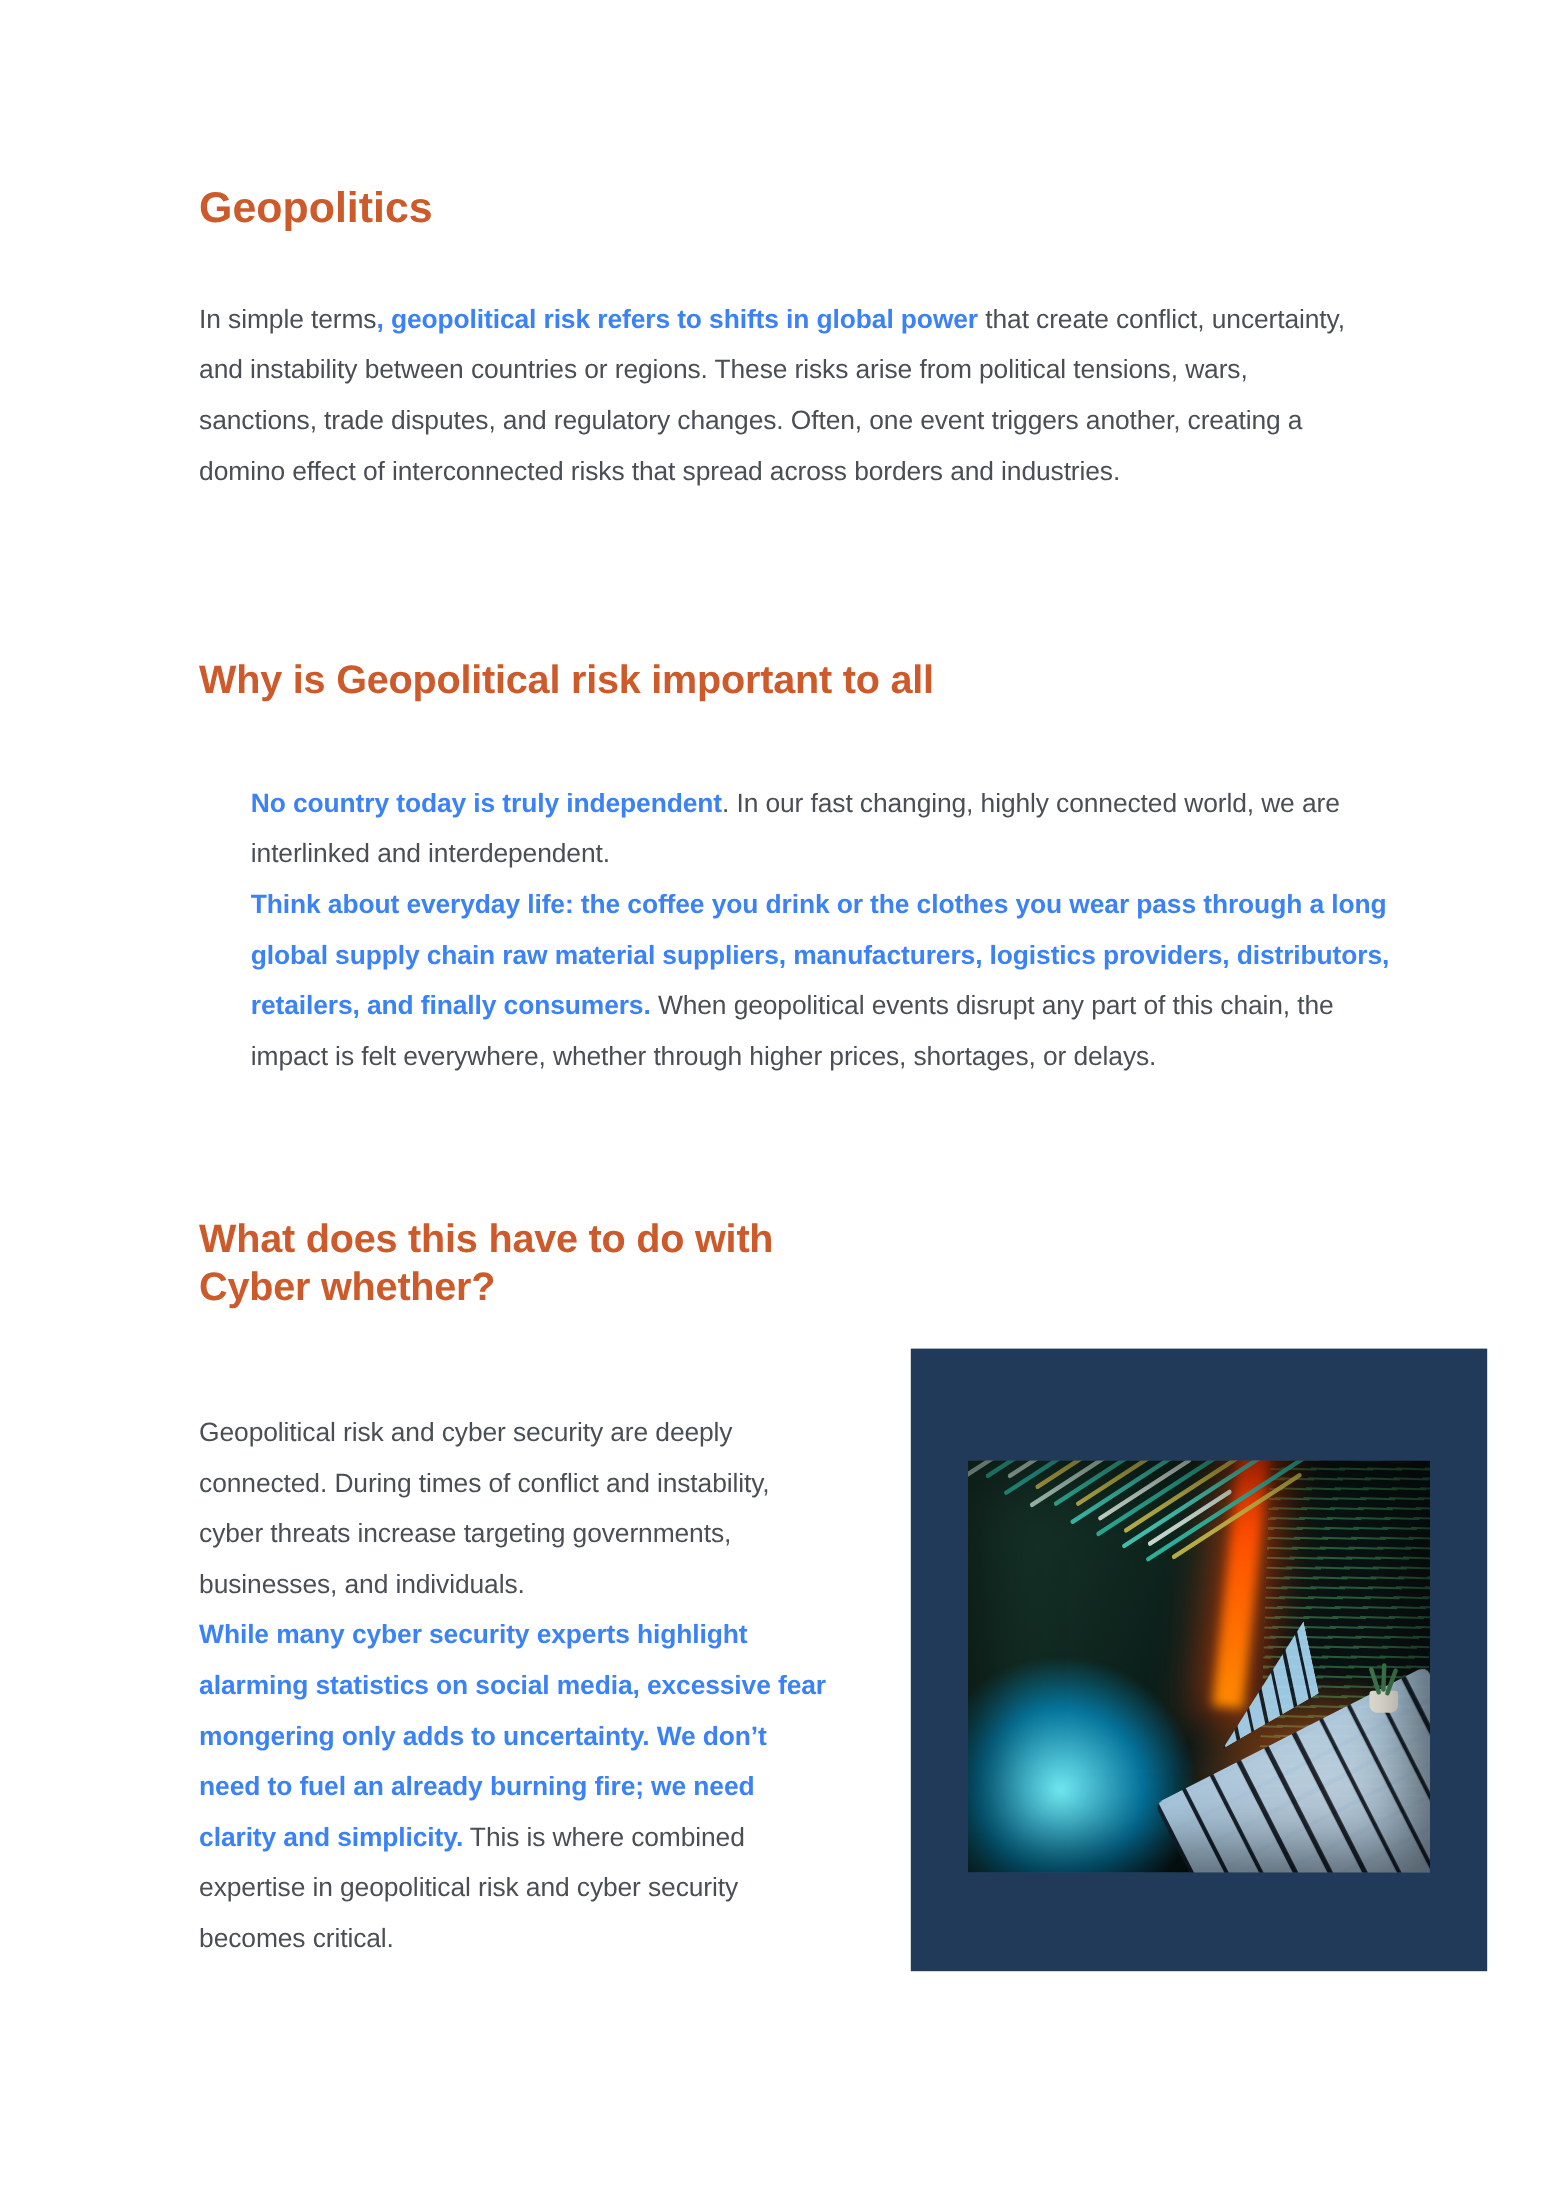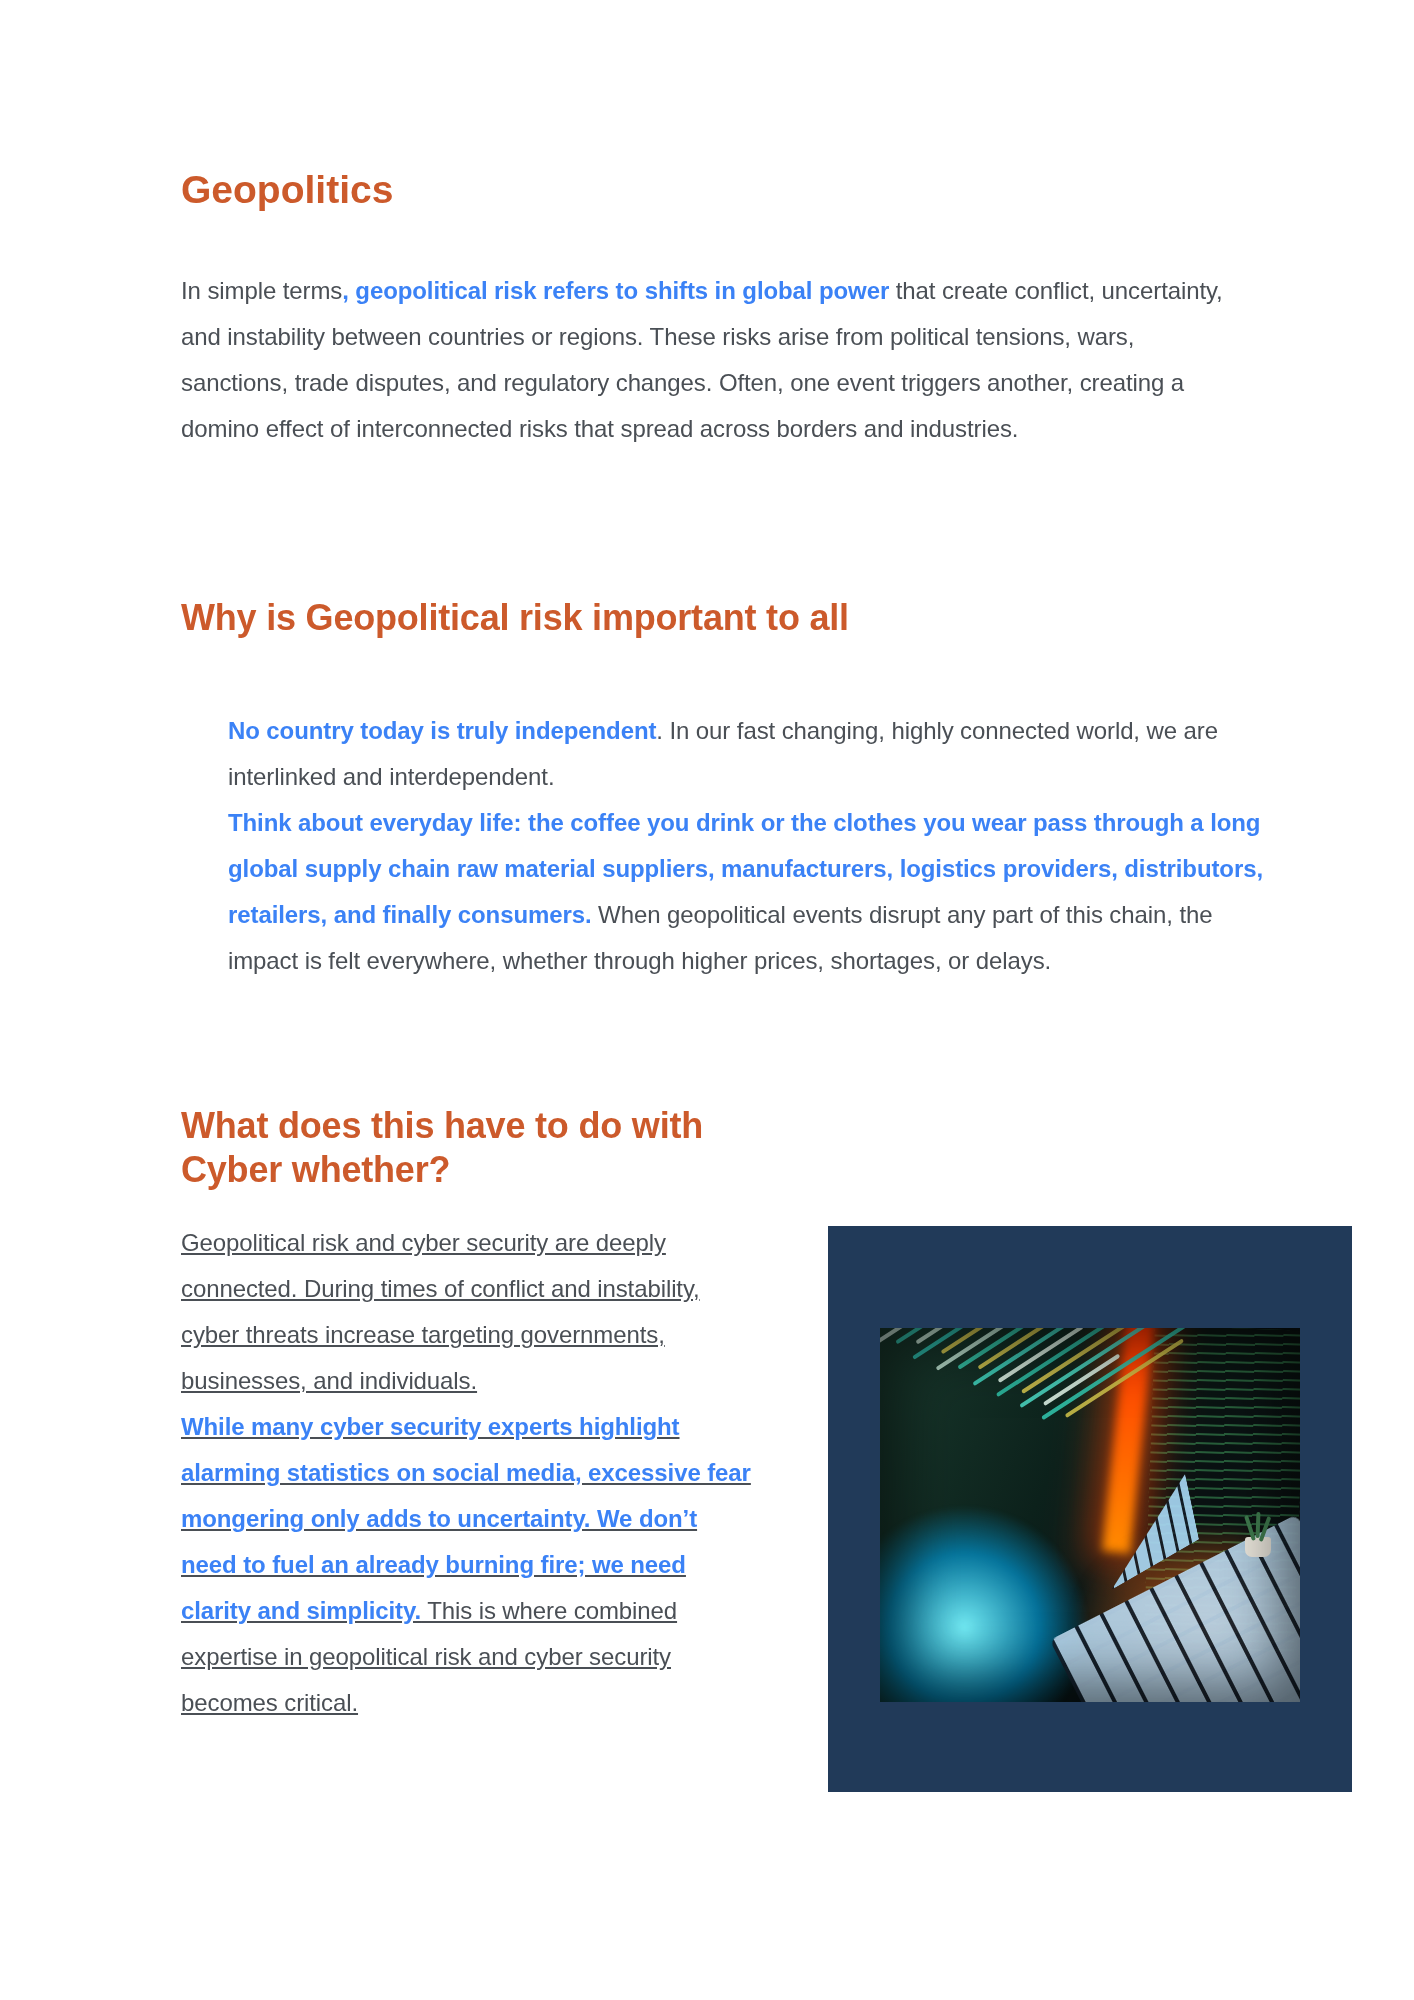--- a/index.html
+++ b/index.html
@@ -10,21 +10,21 @@
   .h1{position:absolute;left:181px;top:142px;font-size:39px;font-weight:700;color:#CC5A2B;line-height:1.15;}
   .h2{position:absolute;left:181px;font-weight:700;color:#CC5A2B;font-size:36px;line-height:44px;letter-spacing:-0.2px;}
   .h2.why{top:548px;margin-top:48px;}
   .h2.cyber{top:1104px;}
 
   
   .para{position:absolute;left:181px;font-size:24px;line-height:46px;color:#4A4F55;letter-spacing:-0.1px;}
   .para b,.para strong{font-weight:700;color:#3b82f6;}
   .para.intro{top:244px;width:1045px;}
   .para.why-p{top:684px;width:1060px;margin-left:47px;}
-  .para.cyber-p{top:1196px;width:575px;text-decoration:underline;}
+  .para.cyber-p{top:1256px;width:575px;}
 
   
   .panel{position:absolute;left:828px;top:1226px;width:524px;height:566px;background:#213A59;}
   .photo{position:absolute;left:52px;top:102px;width:420px;height:374px;background:#071512;overflow:hidden;}
   .ph-base{position:absolute;inset:0;background:linear-gradient(115deg,#1a3a2e 0%,#0c211b 40%,#071013 68%,#151a1f 100%);}
   .ph-screen-right{position:absolute;right:0;top:0;width:36%;height:86%;background:
       repeating-linear-gradient(178deg, rgba(70,170,100,.55) 0 2px, rgba(8,16,12,0) 2px 9px),
       linear-gradient(180deg,#0b1512,#0a0f12);opacity:.9;transform:rotate(2deg);}
   .ph-redbar{position:absolute;left:56%;top:-6%;width:28px;height:66%;background:linear-gradient(180deg,#ff2d00,#ff8a00);filter:blur(5px);transform:rotate(6deg);box-shadow:0 0 38px 14px rgba(255,70,0,.55);}
   .ph-orange-glow{position:absolute;left:46%;top:52%;width:64%;height:54%;background:radial-gradient(closest-side,rgba(255,115,25,.8),rgba(255,115,25,0));filter:blur(6px);}

